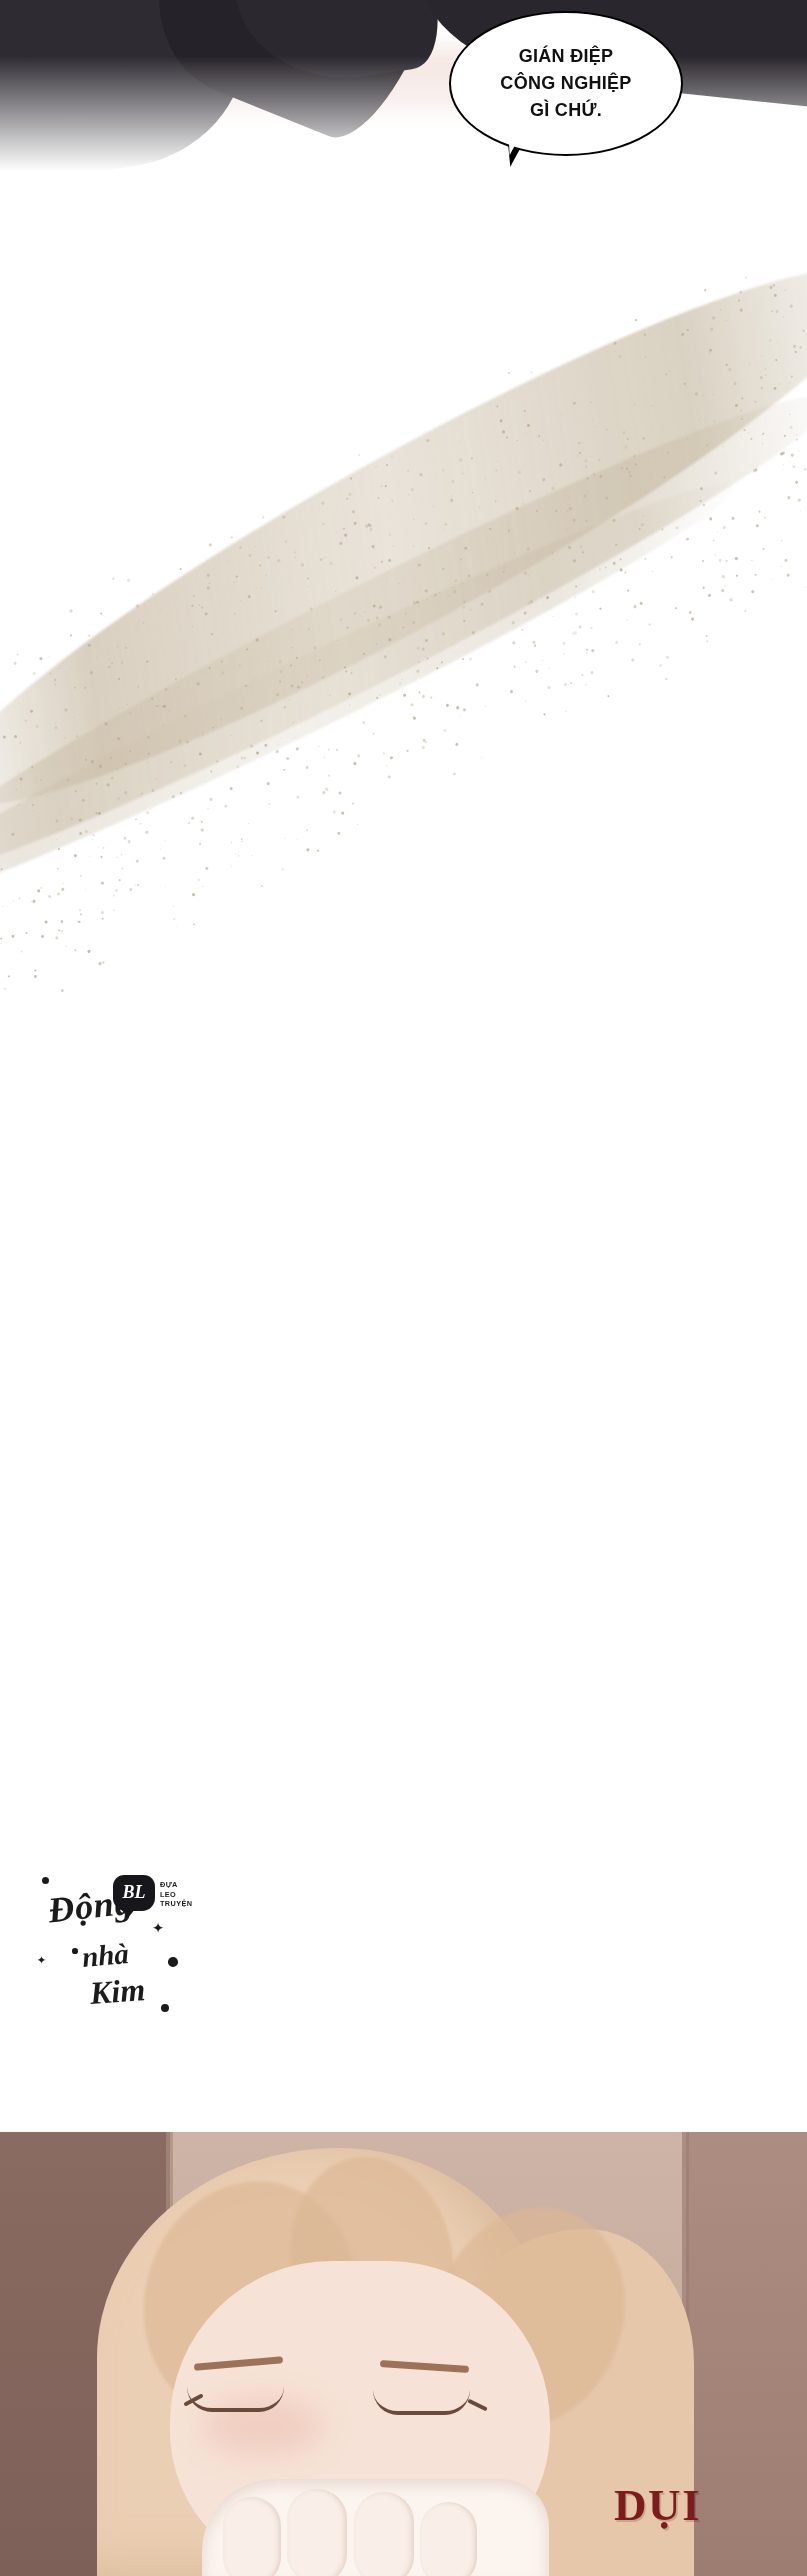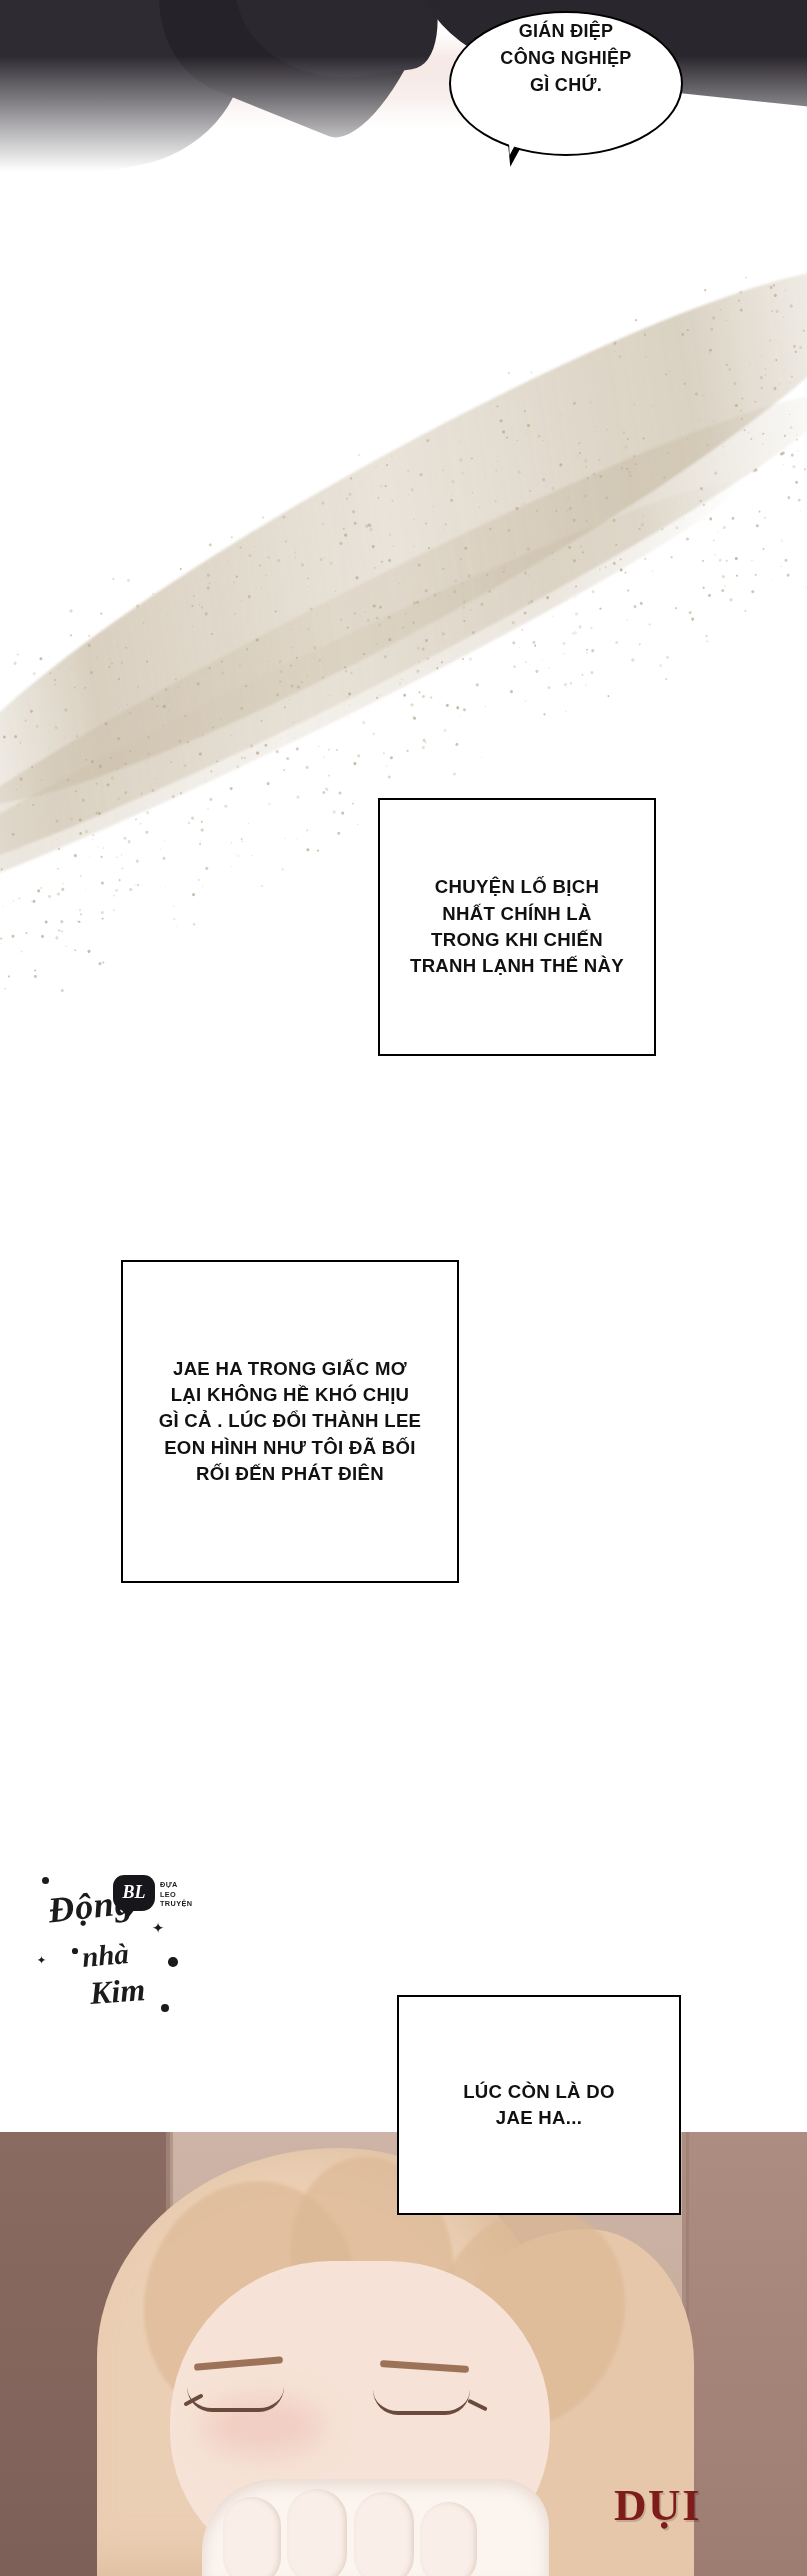--- a/index.html
+++ b/index.html
@@ -138,20 +138,21 @@
     overflow: visible;
   }
 
   
   .bubble-round {
     position: absolute;
     border: 2.4px solid #000;
     border-radius: 50%;
     background: #fff;
     display: flex;
+    align-items: center;
     justify-content: center;
     text-align: center;
     box-sizing: border-box;
   }
   .bubble-box {
     position: absolute;
     border: 2.4px solid #000;
     background: #fff;
     display: flex;
     align-items: center;
@@ -1223,27 +1224,21 @@
       </div>
   </div>
 
   <div class="tail-1"></div>
   <div class="tail-1-inner"></div>
   <div class="bubble-round" id="bubble-1">
     <div class="bubble-text">GIÁN ĐIỆP<br>CÔNG NGHIỆP<br>GÌ CHỨ.</div>
   </div>
 
 
-  <div class="bubble-box" id="bubble-3">
-    <div class="bubble-text">CHUYỆN LỐ BỊCH<br>NHẤT CHÍNH LÀ<br>TRONG KHI CHIẾN<br>TRANH LẠNH THẾ NÀY</div>
-  </div>
-
-  <div class="bubble-box" id="bubble-4">
-    <div class="bubble-text">JAE HA TRONG GIẤC MƠ<br>LẠI KHÔNG HỀ KHÓ CHỊU<br>GÌ CẢ . LÚC ĐỔI THÀNH LEE<br>EON HÌNH NHƯ TÔI ĐÃ BỐI<br>RỐI ĐẾN PHÁT ĐIÊN</div>
-  </div>
+
 
   <div class="logo">
     <div class="logo-word1">Động</div>
     <div class="logo-badge">BL</div>
     <div class="logo-sub">ĐỰA<br>LEO<br>TRUYỆN</div>
     <div class="logo-word2">nhà</div>
     <div class="logo-word3">Kim</div>
     <div class="logo-dot" style="left:9.7px; top:6.5px;"></div>
     <div class="logo-dot" style="left:136px; top:87px; width:9.7px; height:9.7px;"></div>
     <div class="logo-dot" style="left:40px; top:78px; width:5.7px; height:5.7px;"></div>
@@ -1277,18 +1272,15 @@
 
     <div class="hand"></div>
     <div class="finger" style="left:223px; top:365px; width:58px; height:89px;"></div>
     <div class="finger" style="left:287px; top:357px; width:60px; height:95px;"></div>
     <div class="finger" style="left:354px; top:360px; width:60px; height:94px;"></div>
     <div class="finger" style="left:420px; top:370px; width:57px; height:84px;"></div>
 
     <div class="sfx">DỤI</div>
   </div>
 
-  <div class="bubble-box" id="bubble-5">
-    <div class="bubble-text">LÚC CÒN LÀ DO<br>JAE HA...</div>
-  </div>
 
 </div>
 
 
 </body></html>

